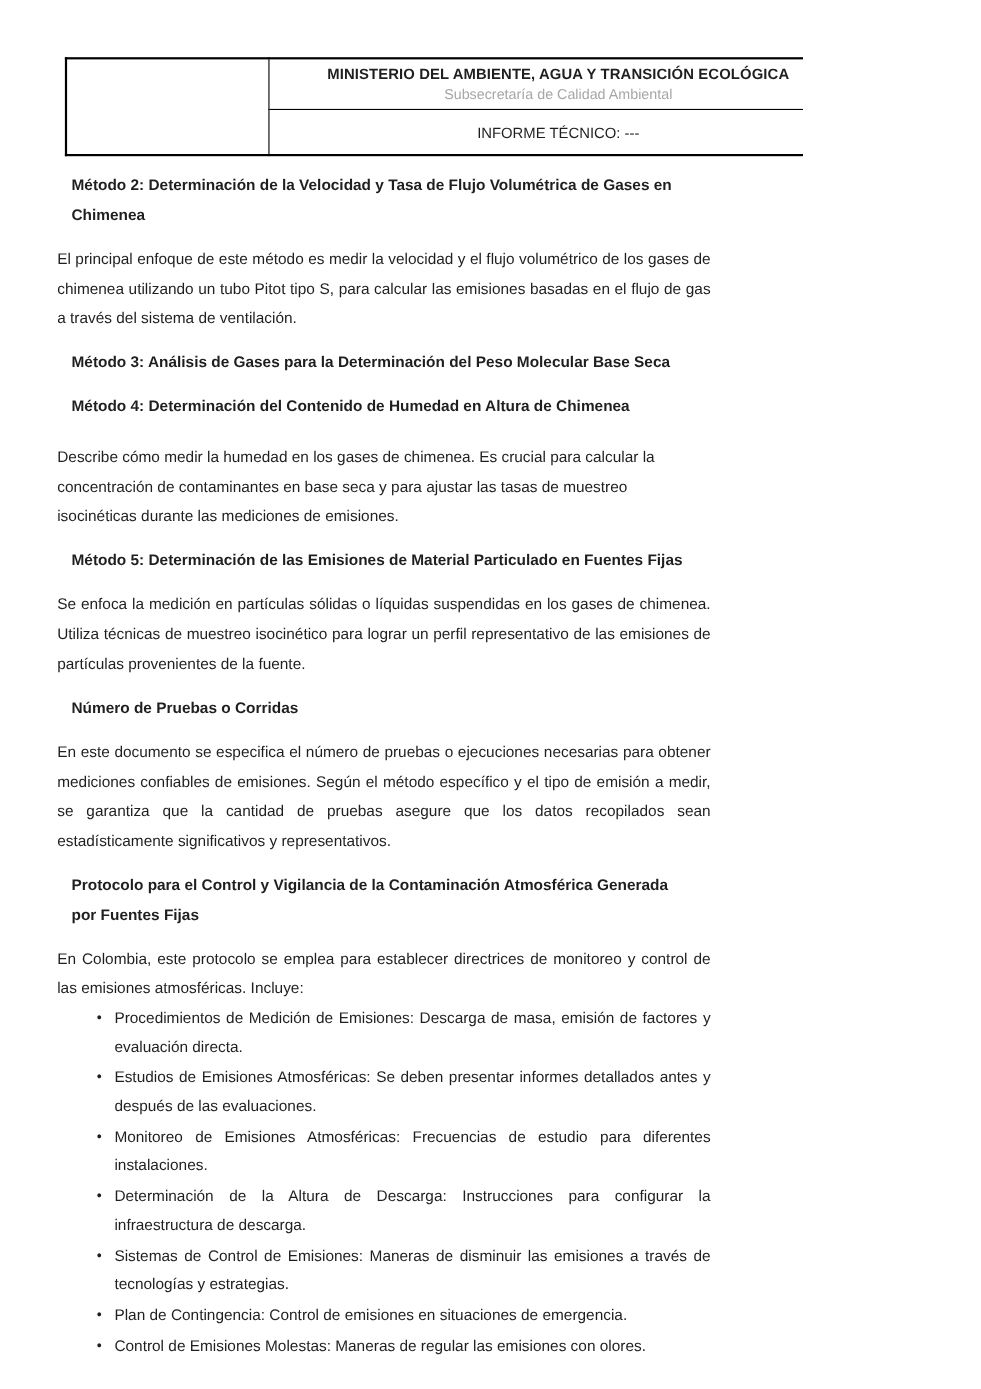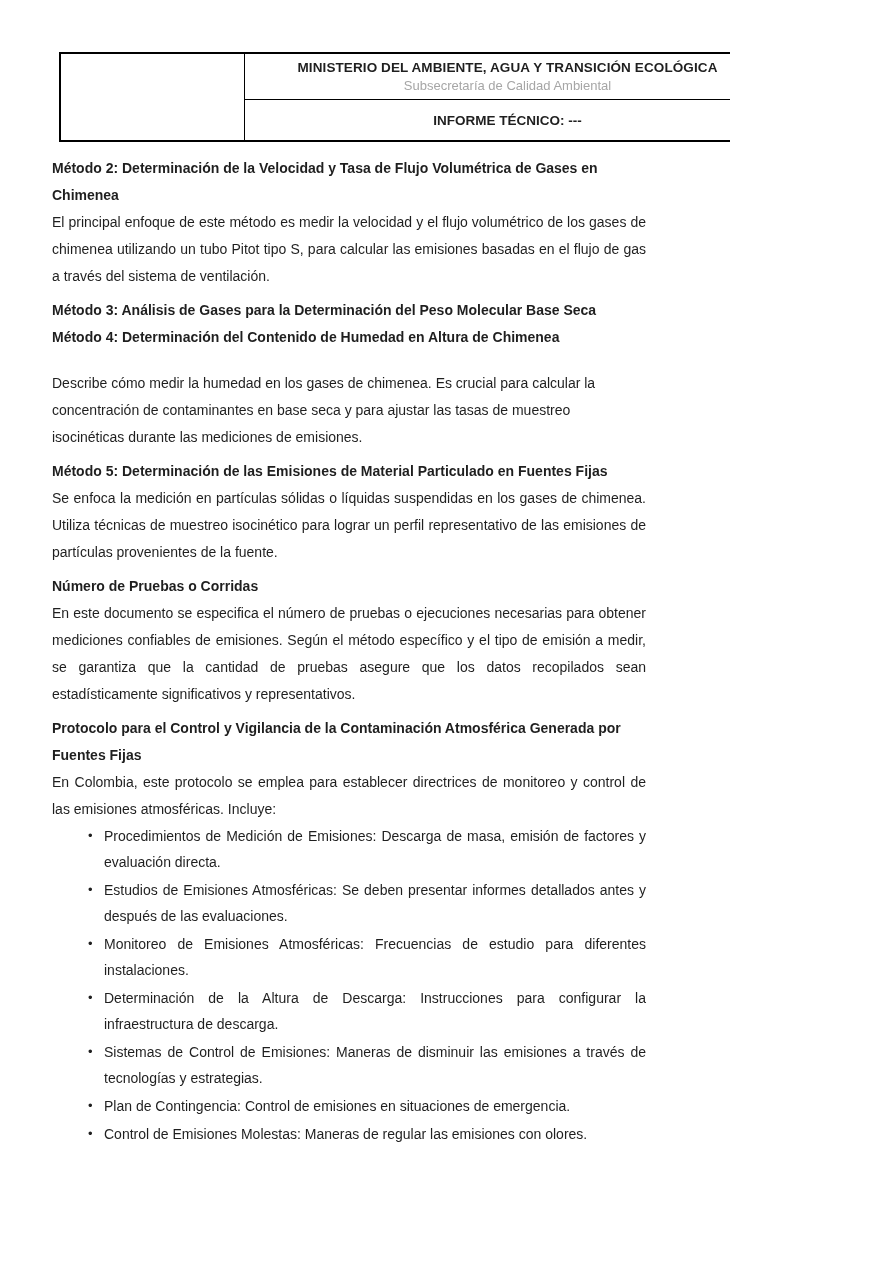--- a/index.html
+++ b/index.html
@@ -44,27 +44,27 @@
     line-height: 17px;
     letter-spacing: 0.1px;
   }
   .subsecretary {
     color: #a6a6a6;
     font-size: 13px;
     line-height: 16px;
     margin-top: 2px;
   }
   td.report-cell { text-align: center; height: 40px; }
-  .report-title { font-weight: bold; font-size: 13.5px; }
+  .report-title { font-weight: normal; font-size: 13.5px; }
 
   
   .doc-section h2 {
     font-size: 14px;
     font-weight: bold;
-    margin: 0;
+    margin: 13px;
     line-height: 27px;
   }
   .doc-section p {
     font-size: 14px;
     margin: 0 0 7px 0;
     line-height: 27px;
     text-align: justify;
   }
   .doc-section p.align-left {
     text-align: left;

